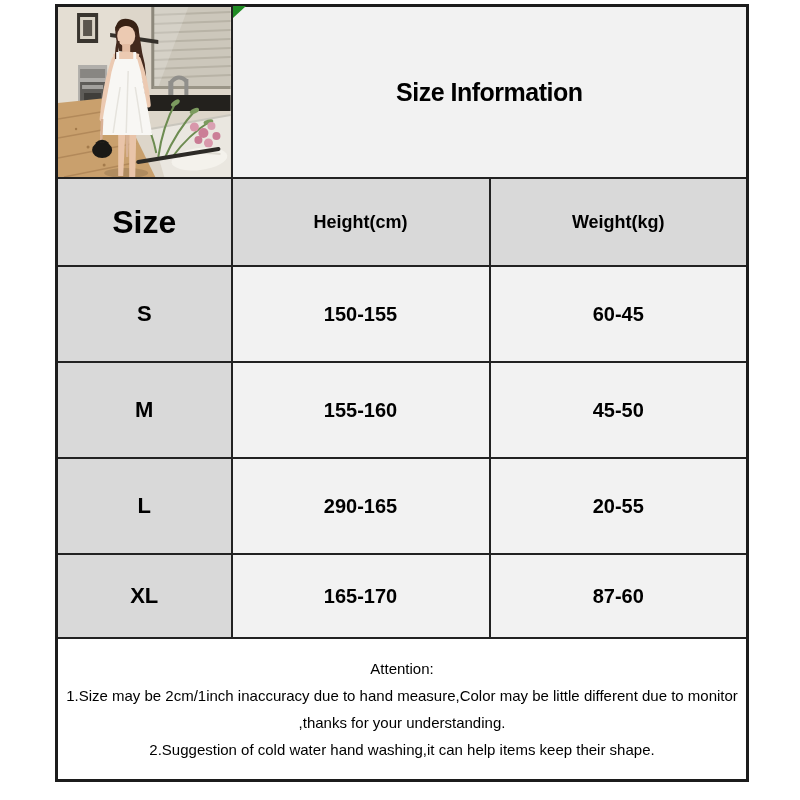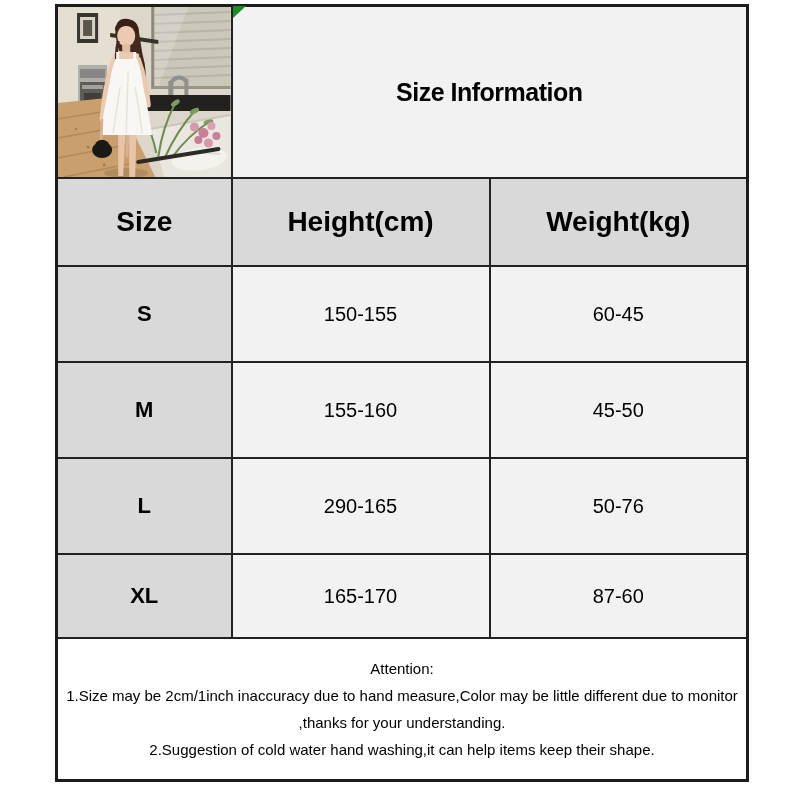--- a/index.html
+++ b/index.html
@@ -15,24 +15,24 @@
   }
   table.size-chart td{
     border:2px solid #222;text-align:center;vertical-align:middle;
     padding:0;overflow:hidden;
   }
   .photo-cell{background:#e8e4dc;}
   .photo-cell svg{display:block;width:100%;height:170px;}
   .title-cell{background:#f2f2f2;}
   .page-title{font-size:25px;font-weight:bold;letter-spacing:-0.5px;}
   .hdr{background:#d9d9d9;font-weight:bold;}
-  .size-head{font-size:28px;margin-top:20px;}
-  .col-head{font-size:28px;}
+  .size-head{font-size:32px;margin-top:20px;}
+  .col-head{font-size:18px;}
   .size-col{background:#d9d9d9;font-weight:bold;font-size:22px;}
-  .val-cell{background:#f2f2f2;font-weight:normal;font-size:20px;}
+  .val-cell{background:#f2f2f2;font-weight:bold;font-size:20px;}
   .attention-cell{
     background:#ffffff;text-align:left;vertical-align:top;
     padding:3px 8px 3px 6px;font-size:15px;line-height:27px;
   }
   .corner-accent{
     position:absolute;left:233px;top:6px;width:0;height:0;
     border-top:12px solid #1f8b24;border-right:13px solid transparent;
   }
 </style>
 </head>
@@ -155,21 +155,21 @@
       <td class="val-cell">60-45</td>
     </tr>
     <tr style="height:96px">
       <td class="size-col">M</td>
       <td class="val-cell">155-160</td>
       <td class="val-cell">45-50</td>
     </tr>
     <tr style="height:96px">
       <td class="size-col">L</td>
       <td class="val-cell">290-165</td>
-      <td class="val-cell">50-76</td>
+      <td class="val-cell">20-55</td>
     </tr>
     <tr style="height:84px">
       <td class="size-col">XL</td>
       <td class="val-cell">165-170</td>
       <td class="val-cell">87-60</td>
     </tr>
 
     <tr style="height:142px">
       <td class="attention-cell" colspan="3">
         <div>Attention:</div>

